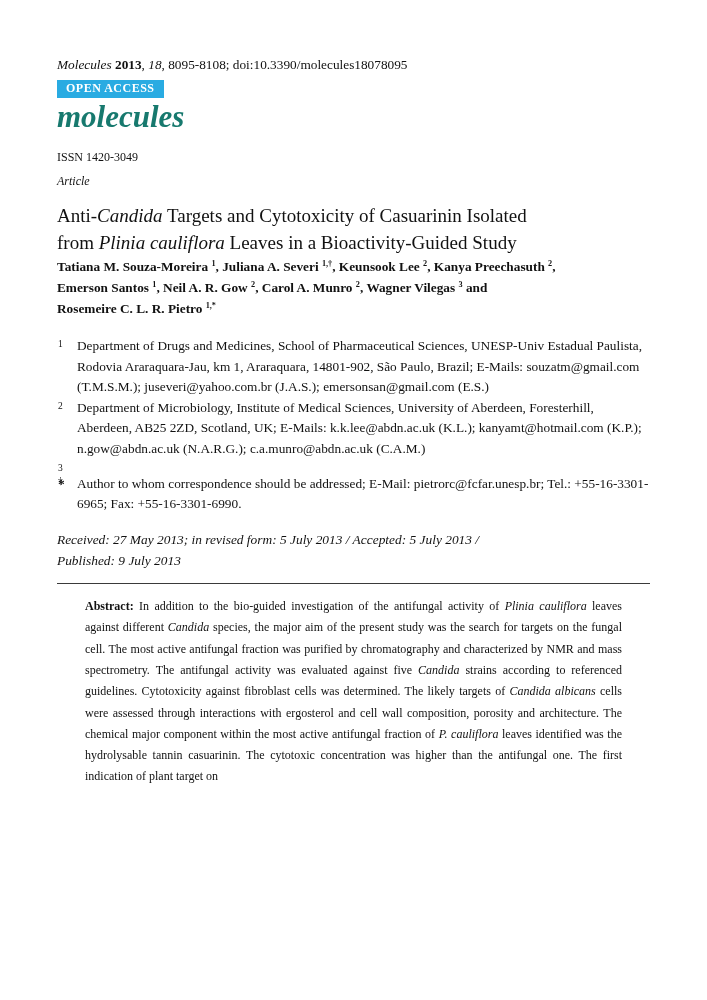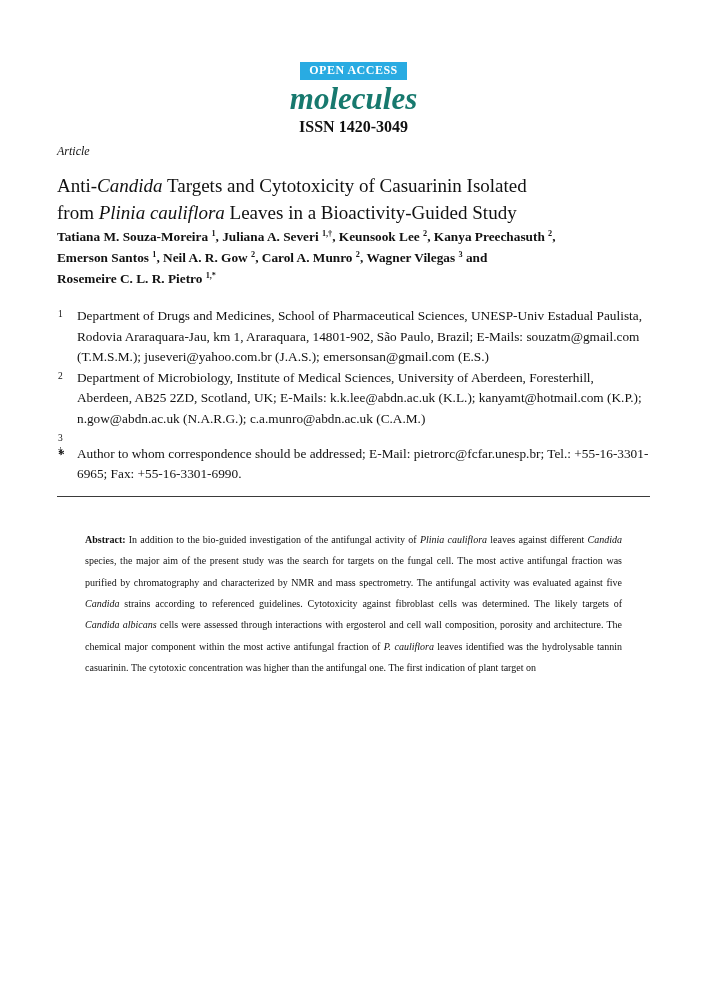--- a/index.html
+++ b/index.html
@@ -29,42 +29,42 @@
     line-height: 0;
   }
   
   .citation {
     font-size: 13.3px;
     line-height: 18px;
   }
   
   .brand-block {
     margin-top: 4px;
-    text-align: center;
+    text-align: left;
   }
   .badge {
     display: inline-block;
     padding: 1px 9px 2px 9px;
     font-size: 12px;
     font-weight: bold;
     letter-spacing: 0.5px;
     color: #ffffff;
   }
   .logo {
     font-size: 31px;
     font-weight: bold;
     font-style: italic;
     line-height: 34px;
     margin-top: 2px;
   }
   .issn {
-    font-size: 16px;
-    font-weight: bold;
+    font-size: 12px;
+    font-weight: normal;
     line-height: 16px;
-    margin-top: 3px;
+    margin-top: 15px;
   }
   .journal-url {
     font-size: 13.5px;
     line-height: 16px;
     cursor: pointer;
   }
   .article-type {
     margin-top: 8px;
     font-size: 12px;
     font-style: italic;
@@ -109,31 +109,32 @@
     font-style: italic;
     line-height: 21.5px;
   }
   .divider {
     margin-top: 11px;
     height: 1.3px;
     background: #3a3a3a;
     border: none;
   }
   .abstract {
-    margin: 32px 28px 0 28px;
-    font-size: 10px;
+    margin: 12px 28px 0 28px;
+    font-size: 12px;
     line-height: 21.3px;
     text-align: justify;
   }
 </style>
 </head>
 <body>
 
 <div class="page">
 
+  <div class="citation"><span class="i">Molecules</span><span> </span><span class="b">2013</span><span>, </span><span class="i">18</span><span>, 8095-8108; doi:10.3390/molecules18078095</span></div>
 
   <div class="brand-block">
     <div><span class="badge" style="background-color: rgb(41, 171, 226); color: rgb(255, 255, 255);">OPEN ACCESS</span></div>
     <div class="logo" style="color: rgb(23, 121, 110);">molecules</div>
     <div class="issn">ISSN 1420-3049</div>
   </div>
 
   <div class="article-type">Article</div>
 
   <h1 class="title"><span>Anti-</span><span class="i">Candida</span><span> Targets and Cytotoxicity of Casuarinin Isolated</span><br><span>from </span><span class="i">Plinia cauliflora</span><span> Leaves in a Bioactivity-Guided Study</span></h1>
@@ -156,18 +157,19 @@
 
   <div class="hang fn-dagger">
     <span class="marker">†</span>
   </div>
 
   <div class="hang fn-star">
     <span class="marker marker-star">*</span>
     <span>Author to whom correspondence should be addressed; E-Mail: pietrorc@fcfar.unesp.br; Tel.: +55-16-3301-6965; Fax: +55-16-3301-6990.</span>
   </div>
 
+  <div class="dates"><span>Received: 27 May 2013; in revised form: 5 July 2013 / Accepted: 5 July 2013 /</span><br><span>Published: 9 July 2013</span></div>
 
   <div class="divider"></div>
 
   <div class="abstract"><span class="b">Abstract:</span><span> In addition to the bio-guided investigation of the antifungal activity of </span><span class="i">Plinia cauliflora</span><span> leaves against different </span><span class="i">Candida</span><span> species, the major aim of the present study was the search for targets on the fungal cell. The most active antifungal fraction was purified by chromatography and characterized by NMR and mass spectrometry. The antifungal activity was evaluated against five </span><span class="i">Candida</span><span> strains according to referenced guidelines. Cytotoxicity against fibroblast cells was determined. The likely targets of </span><span class="i">Candida albicans</span><span> cells were assessed through interactions with ergosterol and cell wall composition, porosity and architecture. The chemical major component within the most active antifungal fraction of </span><span class="i">P. cauliflora</span><span> leaves identified was the hydrolysable tannin casuarinin. The cytotoxic concentration was higher than the antifungal one. The first indication of plant target on</span></div>
 
 </div>
 
 </body></html>

